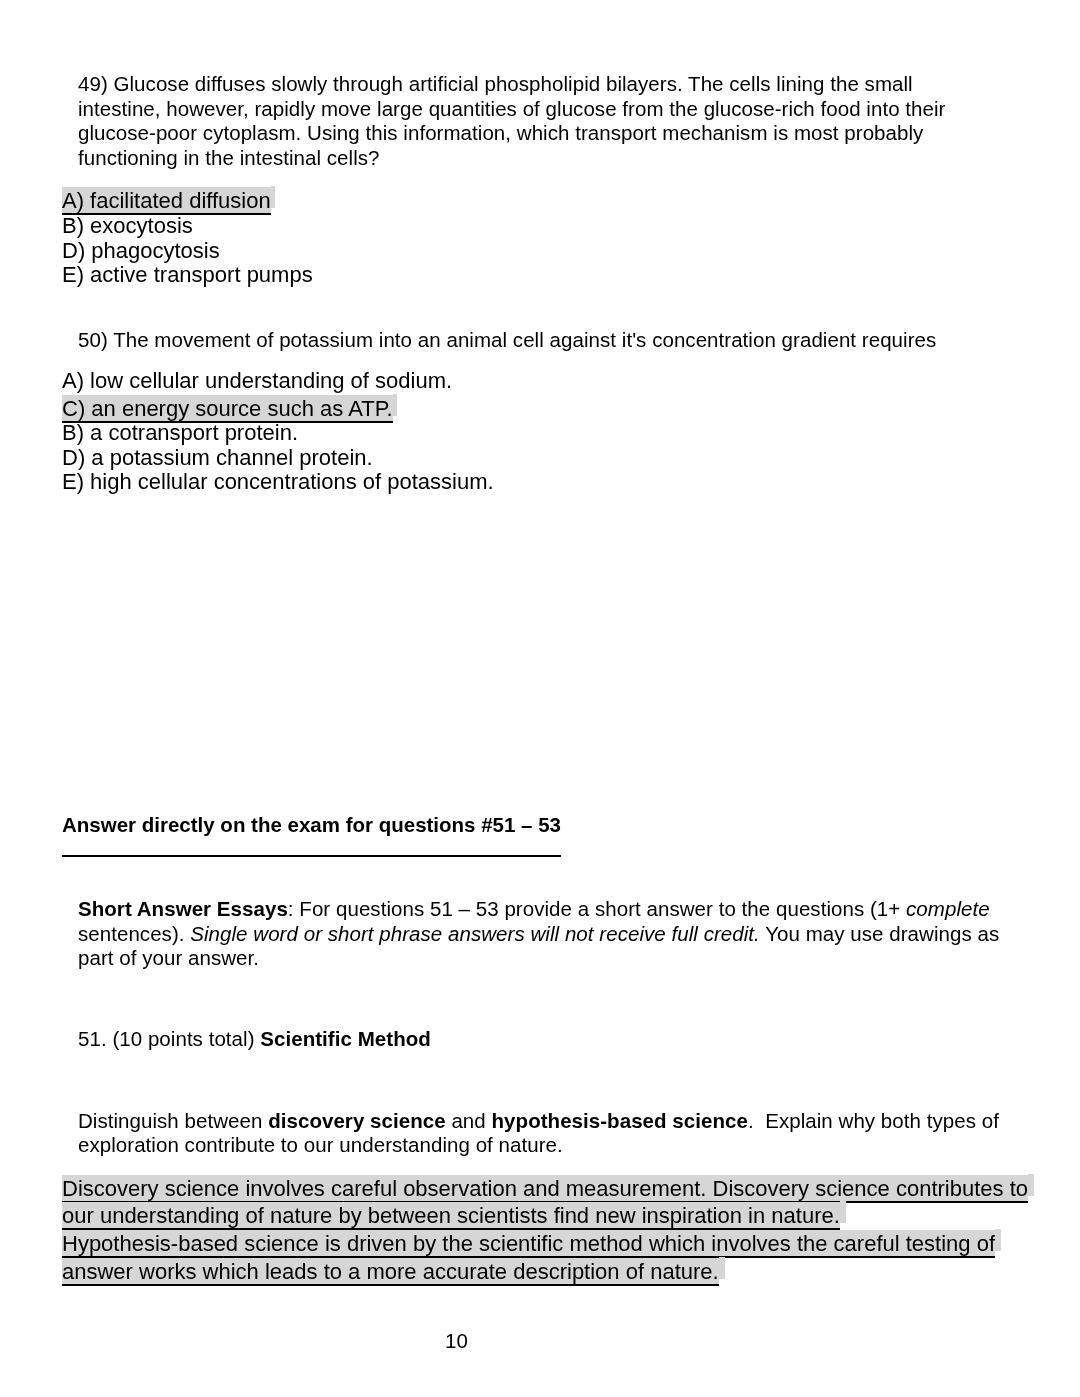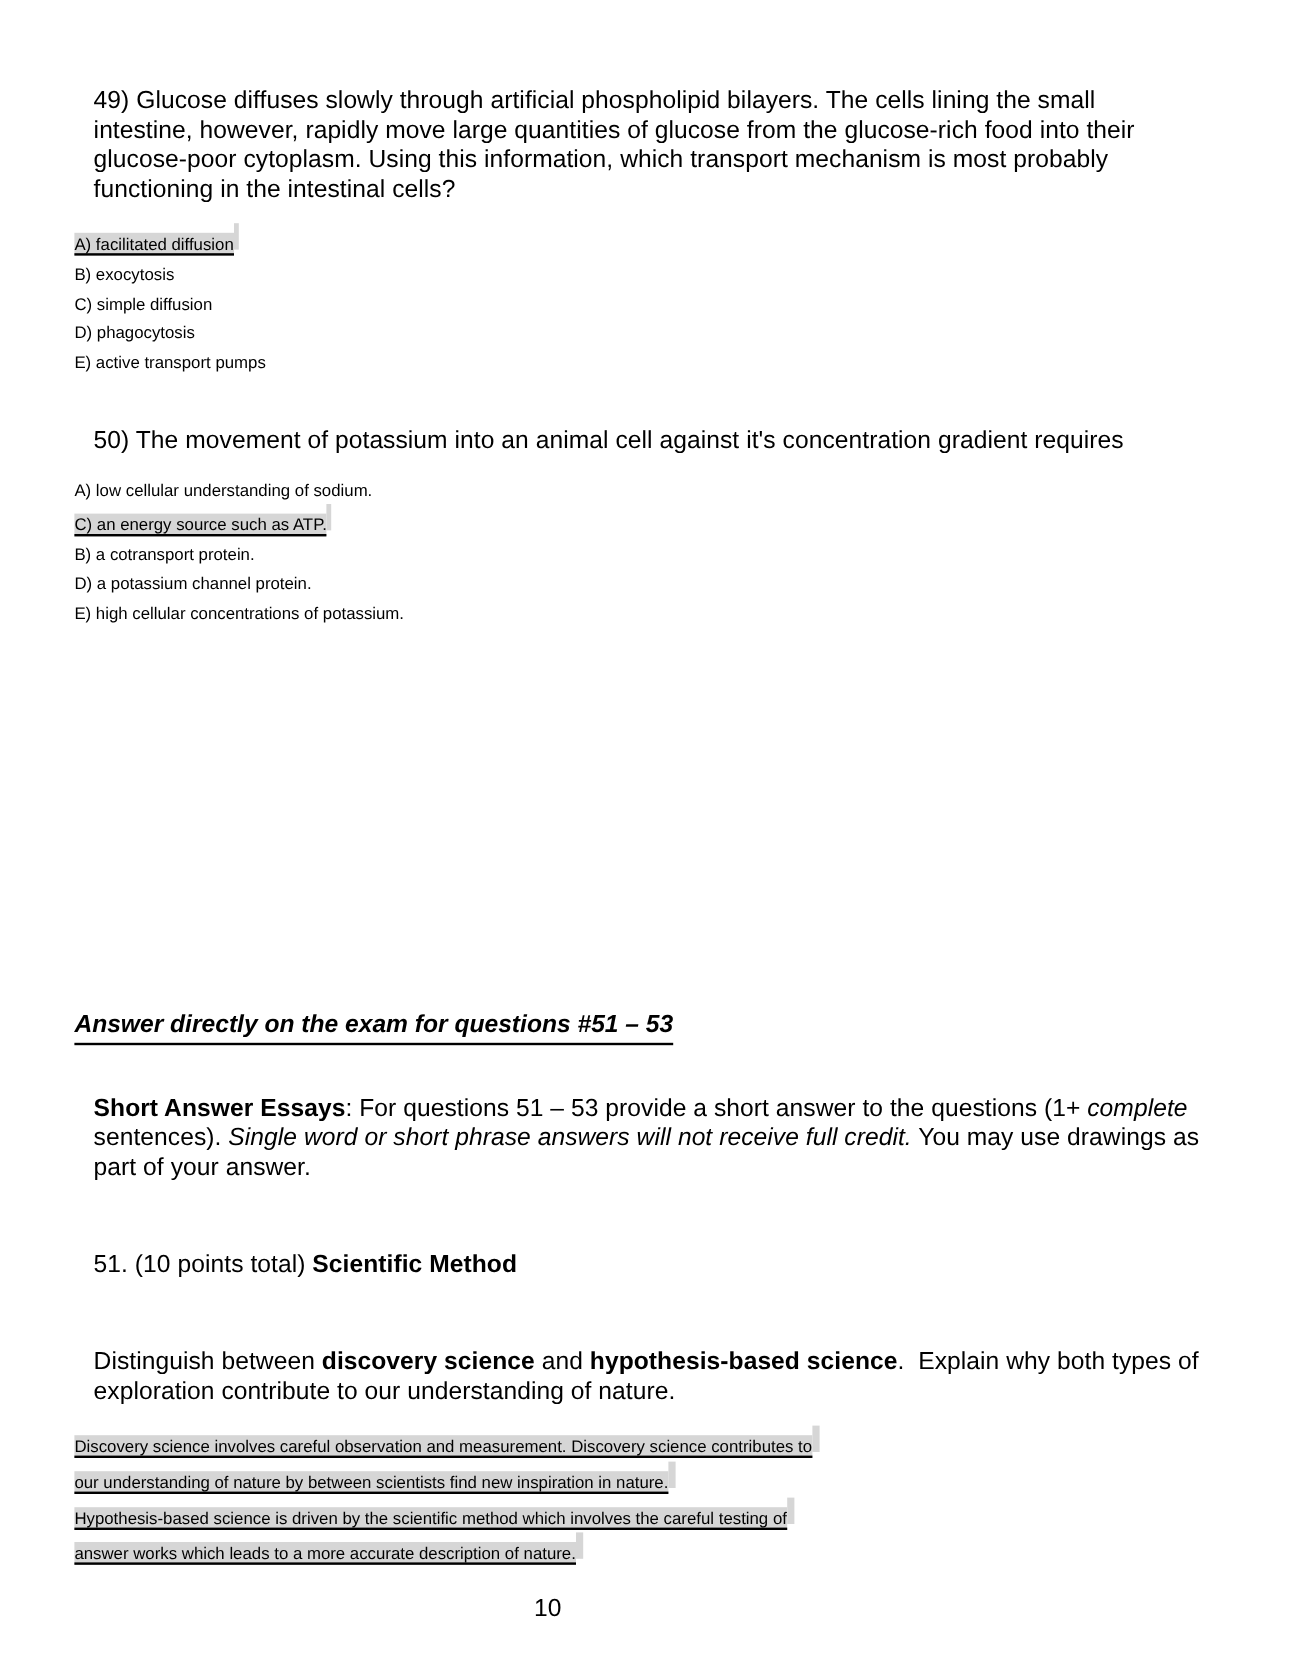--- a/index.html
+++ b/index.html
@@ -70,26 +70,25 @@
 
   .b { font-weight: bold; text-align: center; }
   .i { font-style: italic; }
 
   .heading-underline {
     font-weight: bold;
     font-size: 20.5px;
     line-height: 24.6px;
     border-bottom: 2.5px solid #000;
     display: inline-block;
-    padding-bottom: 3px;
-    font-style: italic;
+    padding-bottom: 17px;
   }
 
   .answer-line {
-    font-size: 14px;
+    font-size: 22px;
     line-height: 24.6px;
     white-space: pre;
   }
   .answer-line .hl {
     border-bottom: 2px solid #000;
   }
 
   .page-number {
     position: absolute;
     left: 0;
@@ -104,21 +103,20 @@
 <body>
 
 <div class="page">
   <div class="content">
 
     <div>
       <p class="para">49) Glucose diffuses slowly through artificial phospholipid bilayers. The cells lining the small intestine, however, rapidly move large quantities of glucose from the glucose-rich food into their glucose-poor cytoplasm. Using this information, which transport mechanism is most probably functioning in the intestinal cells?</p>
 
       <div class="answer-line"><span class="hl">A) facilitated diffusion</span><span class="hl-pad" style="width:4px"></span></div>
       <div class="answer-line"><span>B) exocytosis</span></div>
-      <div class="answer-line"><span>C) simple diffusion</span></div>
       <div class="answer-line"><span>D) phagocytosis</span></div>
       <div class="answer-line"><span>E) active transport pumps</span></div>
     </div>
 
     <div class="gap-sm"></div>
 
     <div>
       <p class="para">50) The movement of potassium into an animal cell against it's concentration gradient requires</p>
 
       <div class="answer-line"><span>A) low cellular understanding of sodium.</span></div>

